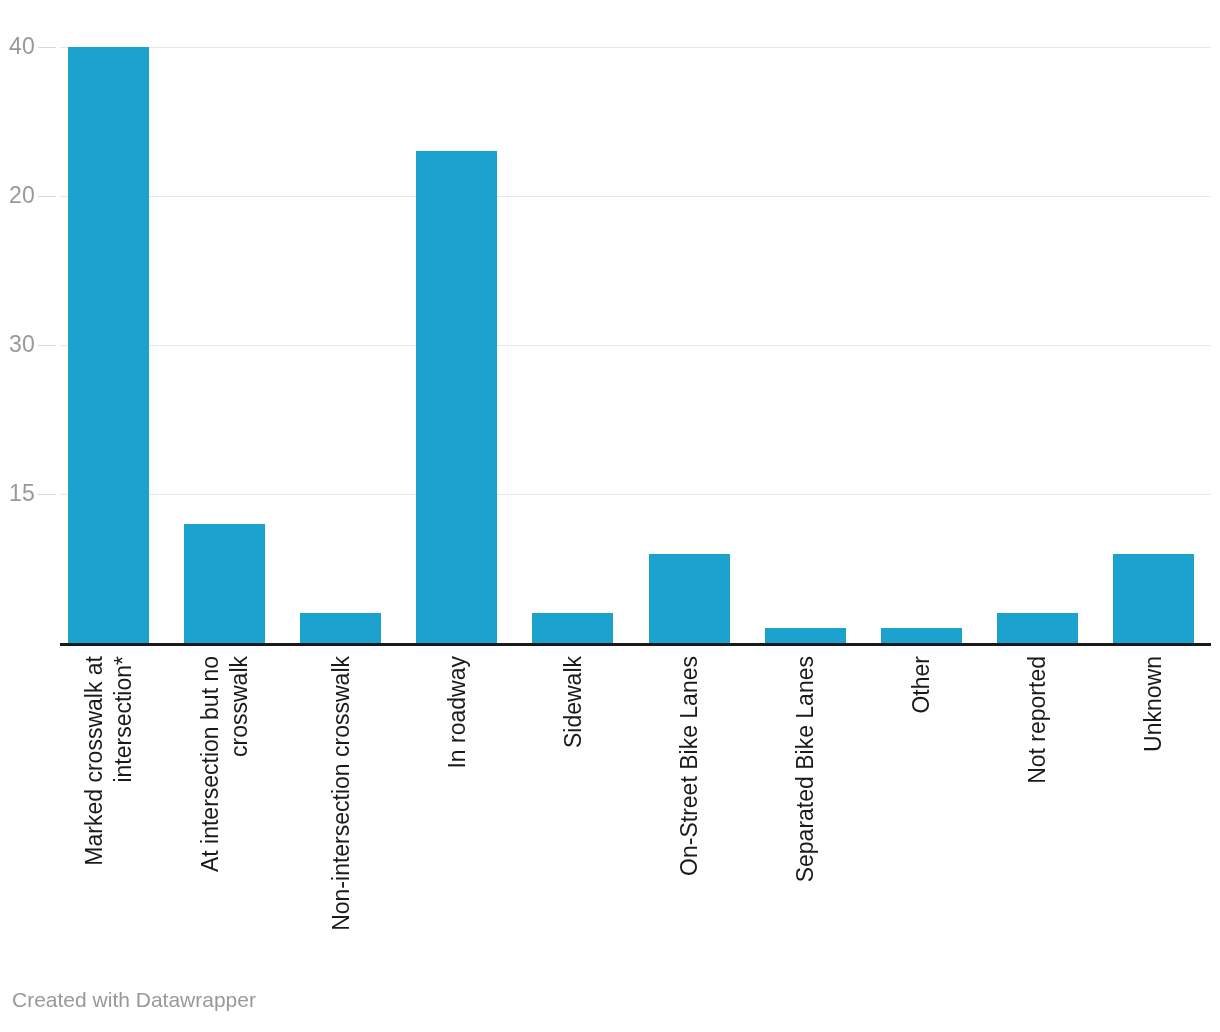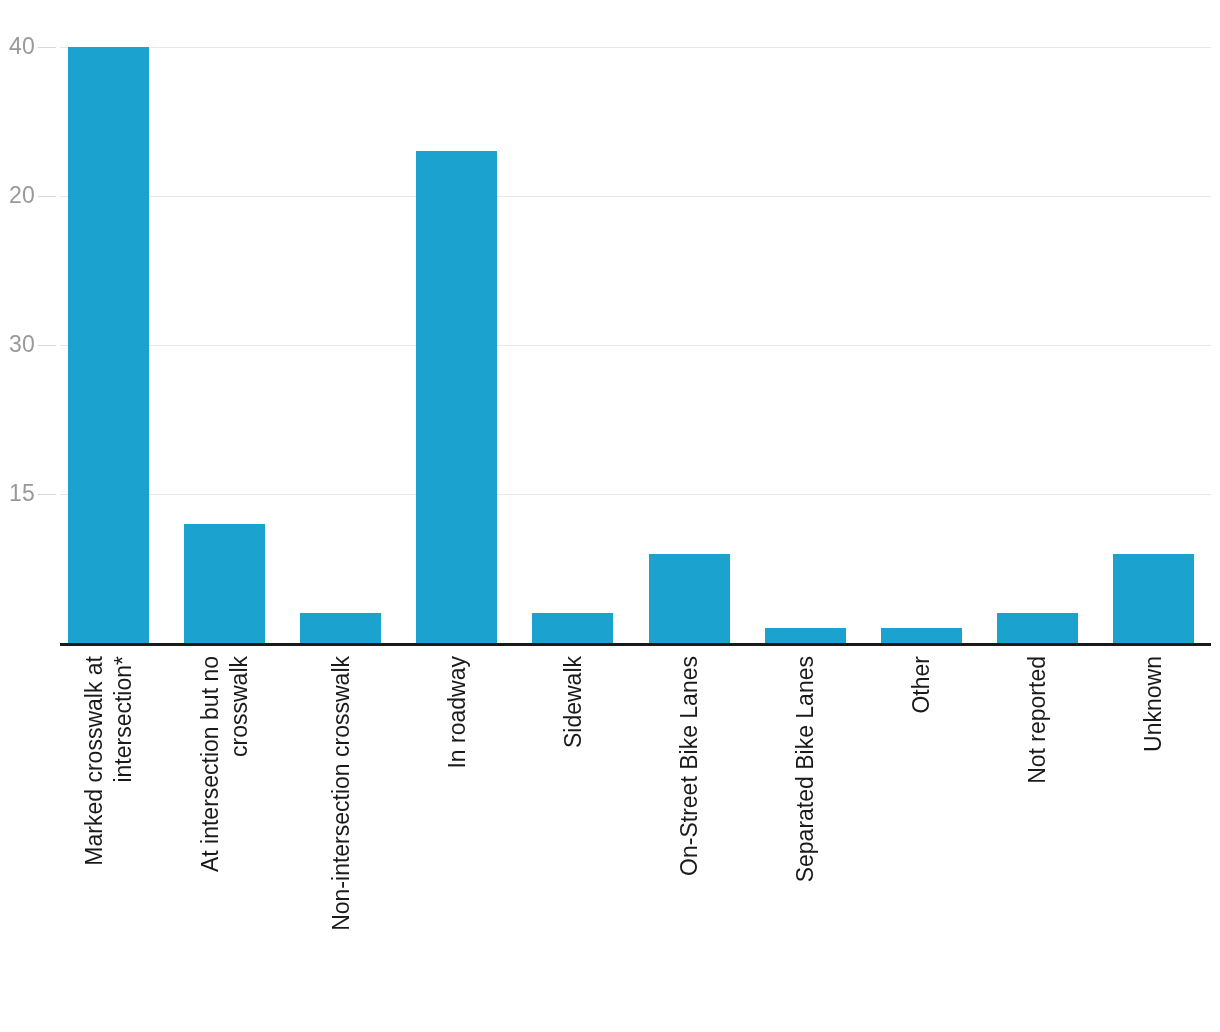--- a/index.html
+++ b/index.html
@@ -191,13 +191,14 @@
         <div class="xlabel-rot">Other</div>
       </div>
       <div class="xlabel-slot" style="left: 996.8px; width: 81px;">
         <div class="xlabel-rot">Not reported</div>
       </div>
       <div class="xlabel-slot" style="left: 1112.9px; width: 81px;">
         <div class="xlabel-rot">Unknown</div>
       </div>
     </div>
 
+  <div class="footer">Created with Datawrapper</div>
 </div>
 
 </body></html>

